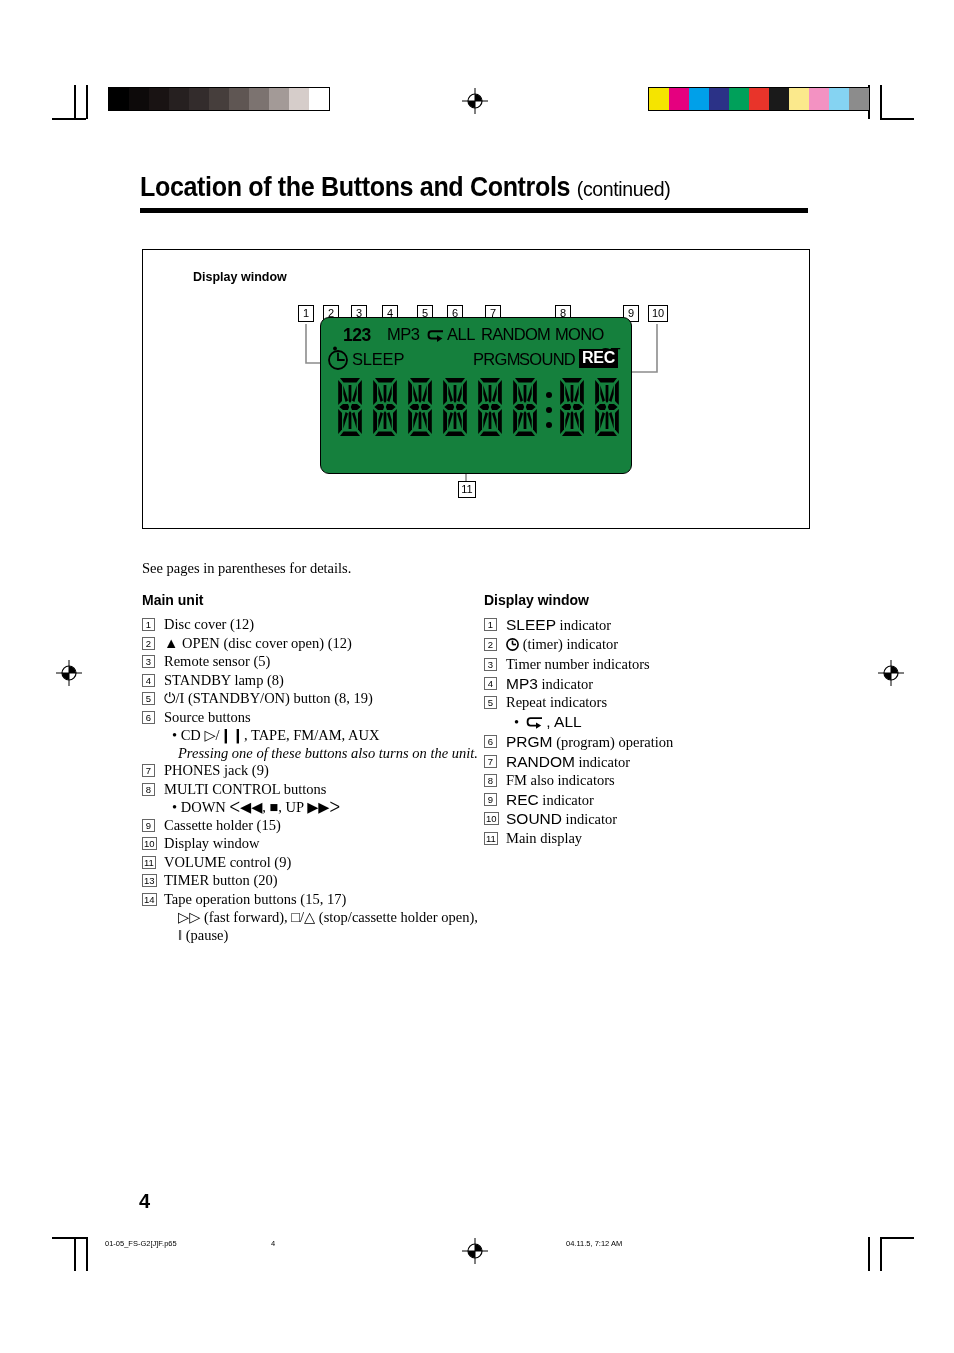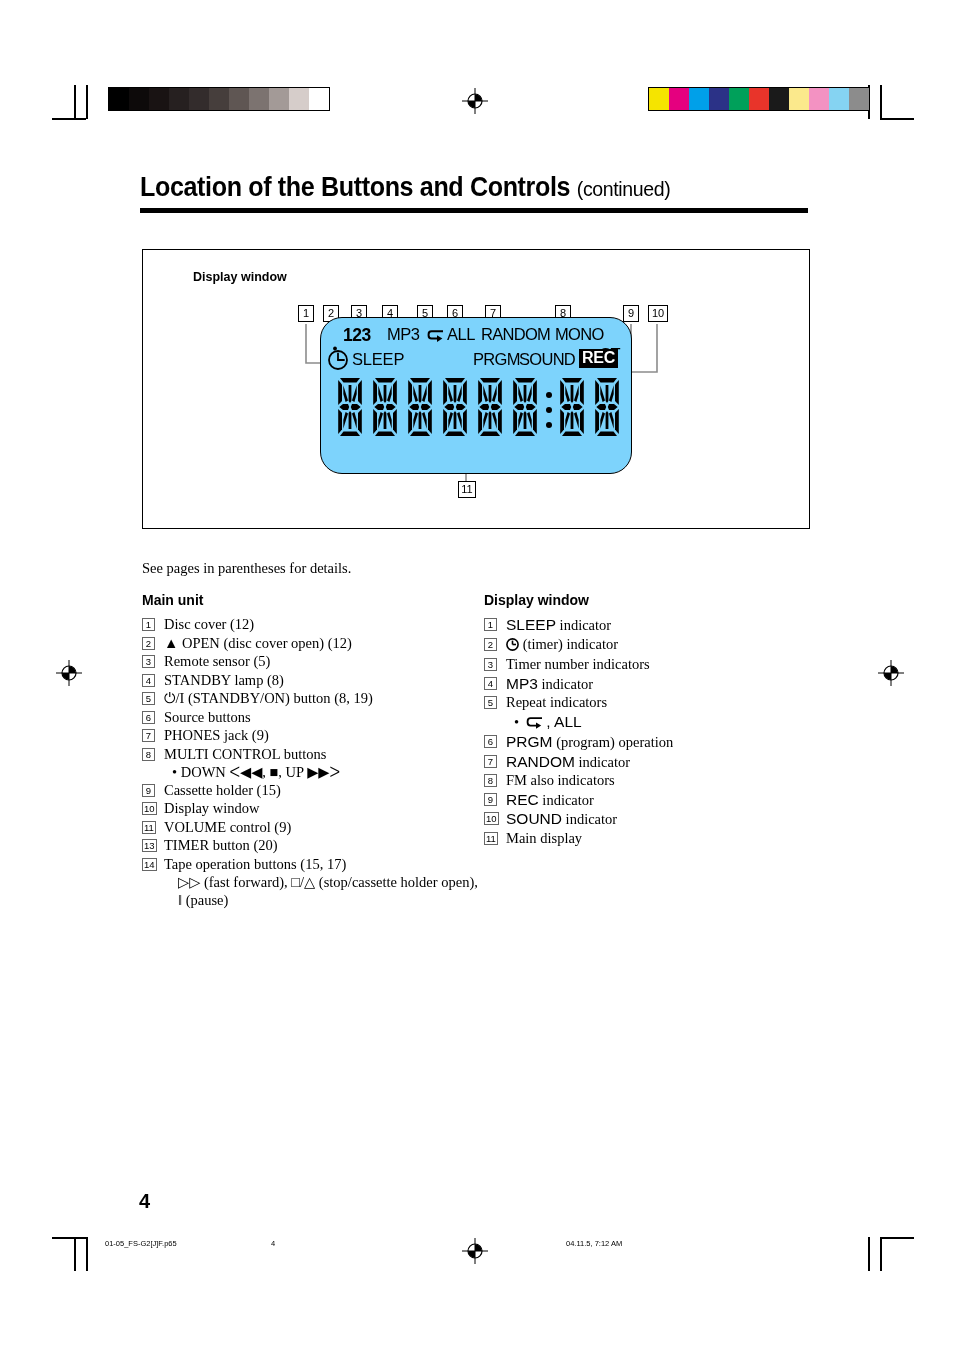--- a/index.html
+++ b/index.html
@@ -55,22 +55,22 @@
     font-family: "Liberation Sans", sans-serif;
     font-weight: bold; font-size: 12.5px;
     letter-spacing: 0px;
   }
 
   
   .display-panel {
     position: absolute; left: 177px; top: 67px;
     width: 312px; height: 157px;
     border: 1.6px solid #000;
-    border-radius: 22px;
-    background: #7dd3fc;
+    border-radius: 9px;
+    background: #15803d;
   }
 
   .timer-ico {
     position: absolute; left: 5px; top: 28px; width: 25px; height: 25px;
   }
   .sleep-txt { position: absolute; left: 31px; top: 32px; font-size: 16.5px;
                font-family:"Liberation Sans",sans-serif; letter-spacing:-0.2px;}
   .num123 { position:absolute; left:22px; top:7px; font-size:17.5px;
             font-family:"Liberation Sans",sans-serif; font-weight:bold; letter-spacing:-0.5px;}
   .mp3 { position:absolute; left:66px; top:7px; font-size:16.5px;
@@ -500,20 +500,22 @@
     <span>STANDBY lamp (8)</span>
   </div>
   <div class="li">
     <span class="numbox">5</span>
     <span>⏻/I (STANDBY/ON) button (8, 19)</span>
   </div>
   <div class="li">
     <span class="numbox">6</span>
     <span>Source buttons</span>
   </div>
+  <div class="sub">• CD ▷/❙❙, TAPE, FM/AM, AUX</div>
+  <div class="sub it">Pressing one of these buttons also turns on the unit.</div>
   <div class="li">
     <span class="numbox">7</span>
     <span>PHONES jack (9)</span>
   </div>
   <div class="li">
     <span class="numbox">8</span>
     <span>MULTI CONTROL buttons</span>
   </div>
   <div class="sub">• DOWN ᐸ◀◀, ■, UP ▶▶ᐳ</div>
   <div class="li">

